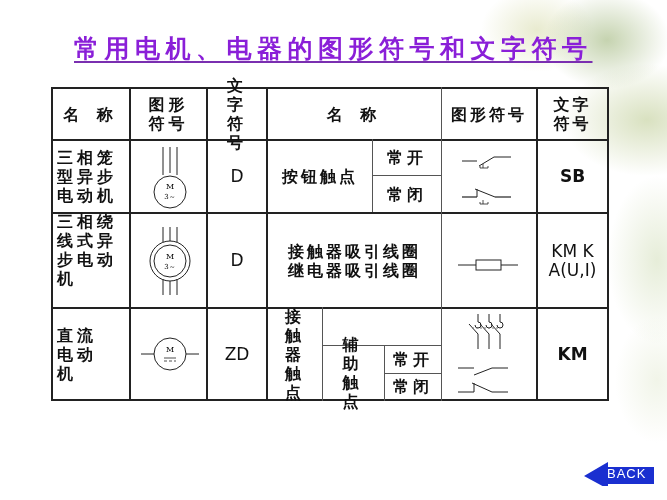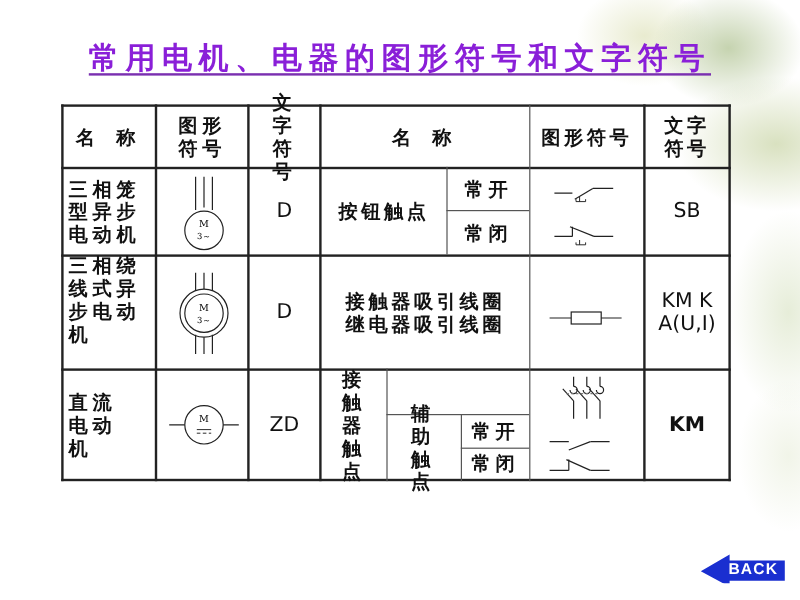--- a/index.html
+++ b/index.html
@@ -93,21 +93,21 @@
     <line x1="3" y1="12" x2="18" y2="12" stroke="#222" stroke-width="1"></line>
     <line x1="20" y1="17" x2="35" y2="8" stroke="#222" stroke-width="1"></line>
     <line x1="35" y1="8" x2="52" y2="8" stroke="#222" stroke-width="1"></line>
     <path d="M24 15 v4 M21 19 h8 M21 19 v-2 M29 19 v-2" stroke="#222" stroke-width="0.8" fill="none"></path>
     <line x1="3" y1="48" x2="18" y2="48" stroke="#222" stroke-width="1.2"></line>
     <line x1="18" y1="48" x2="18" y2="40" stroke="#222" stroke-width="1"></line>
     <line x1="16" y1="40" x2="36" y2="48" stroke="#222" stroke-width="1"></line>
     <line x1="36" y1="48" x2="52" y2="48" stroke="#222" stroke-width="1.2"></line>
     <path d="M24 51 v4 M21 55 h8 M21 55 v-2 M29 55 v-2" stroke="#222" stroke-width="0.8" fill="none"></path>
   </svg>
-  <div class="cell" style="left:487px;top:53px;width:69px;height:72px;font-size:17px;font-weight:normal;">SB</div>
+  <div class="cell" style="left:487px;top:53px;width:69px;height:72px;font-size:17px;font-weight:bold;">SB</div>
 
   <div class="cell" style="left:6px;top:127px;width:68px;height:71px;justify-content:flex-start;text-align:left;letter-spacing:4px;">三相绕线式异步电动机</div>
   <svg class="sym" style="left:91px;top:140px;" width="56" height="68">
     <line x1="21" y1="0" x2="21" y2="16" stroke="#222" stroke-width="1"></line>
     <line x1="28" y1="0" x2="28" y2="14" stroke="#222" stroke-width="1"></line>
     <line x1="35" y1="0" x2="35" y2="16" stroke="#222" stroke-width="1"></line>
     <circle cx="28" cy="34" r="20" fill="#fff" stroke="#222" stroke-width="1"></circle>
     <circle cx="28" cy="34" r="16" fill="none" stroke="#222" stroke-width="1"></circle>
     <text x="28" y="32" font-size="8" text-anchor="middle" font-family="DejaVu Serif, serif">M</text>
     <text x="28" y="42" font-size="7" text-anchor="middle" font-family="DejaVu Serif, serif">3～</text>
@@ -167,14 +167,14 @@
       <line x1="36" y1="80" x2="52" y2="80"></line>
     </g>
   </svg>
   <div class="cell" style="left:487px;top:222px;width:69px;height:90px;font-size:17px;font-weight:bold;">KM</div>
 </div>
 
 <div class="back">
   <svg width="72" height="26">
     <polygon points="0,16 24,2 24,7 70,7 70,24 24,24 24,29" fill="#1a2fd0"></polygon>
   </svg>
-  <span style="position:absolute;left:23px;top:6px;font-size:13px;font-weight:bold;color:#fff;letter-spacing:1px;font-family:'Liberation Sans',sans-serif;">BACK</span>
+  <span style="position:absolute;left:23px;top:6px;font-size:13px;font-weight:normal;color:#fff;letter-spacing:1px;font-family:'Liberation Sans',sans-serif;">BACK</span>
 </div>
 
 </body></html>

